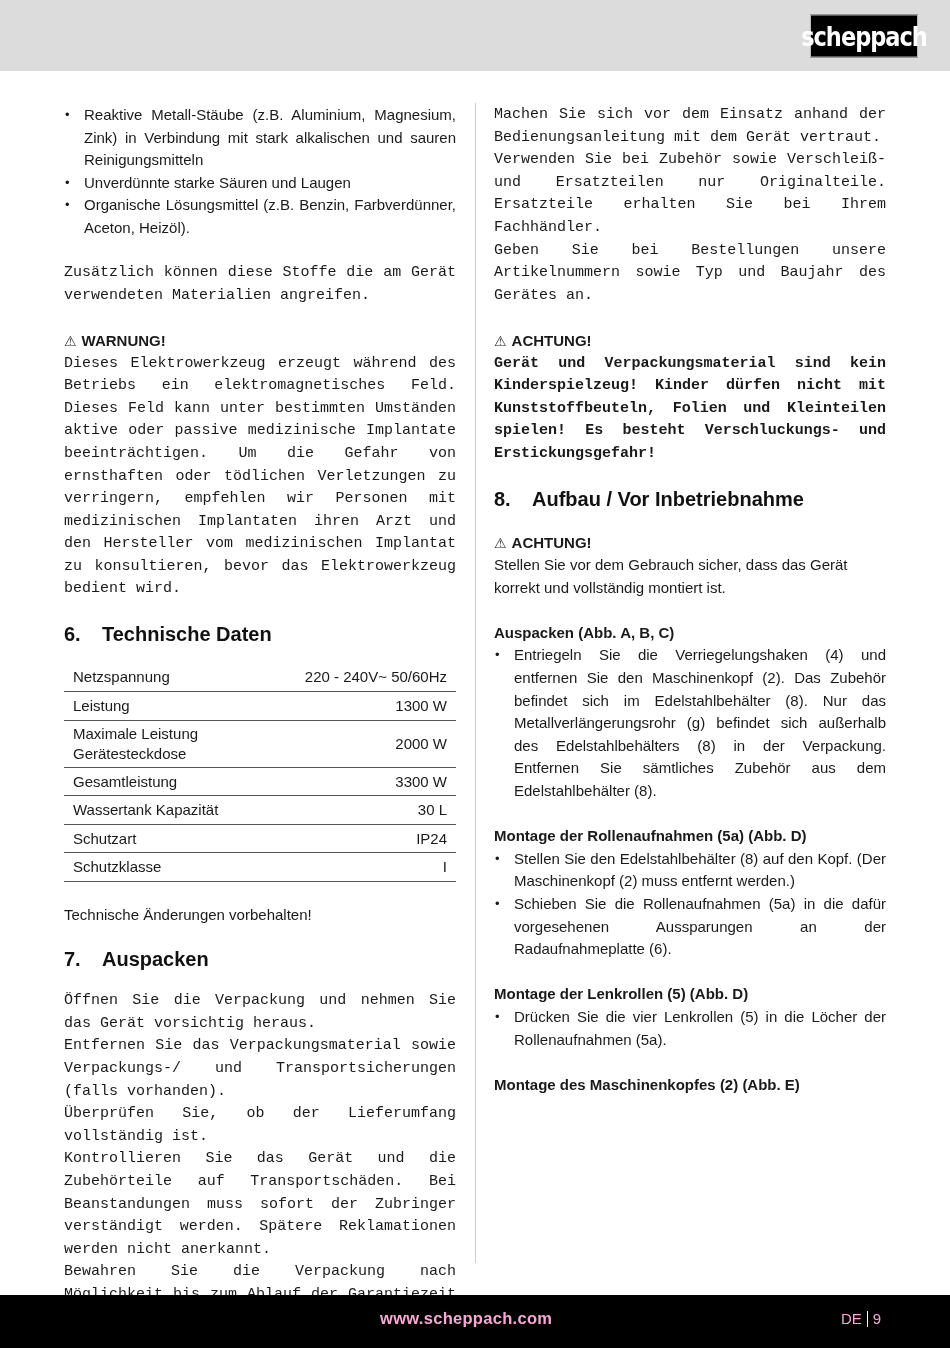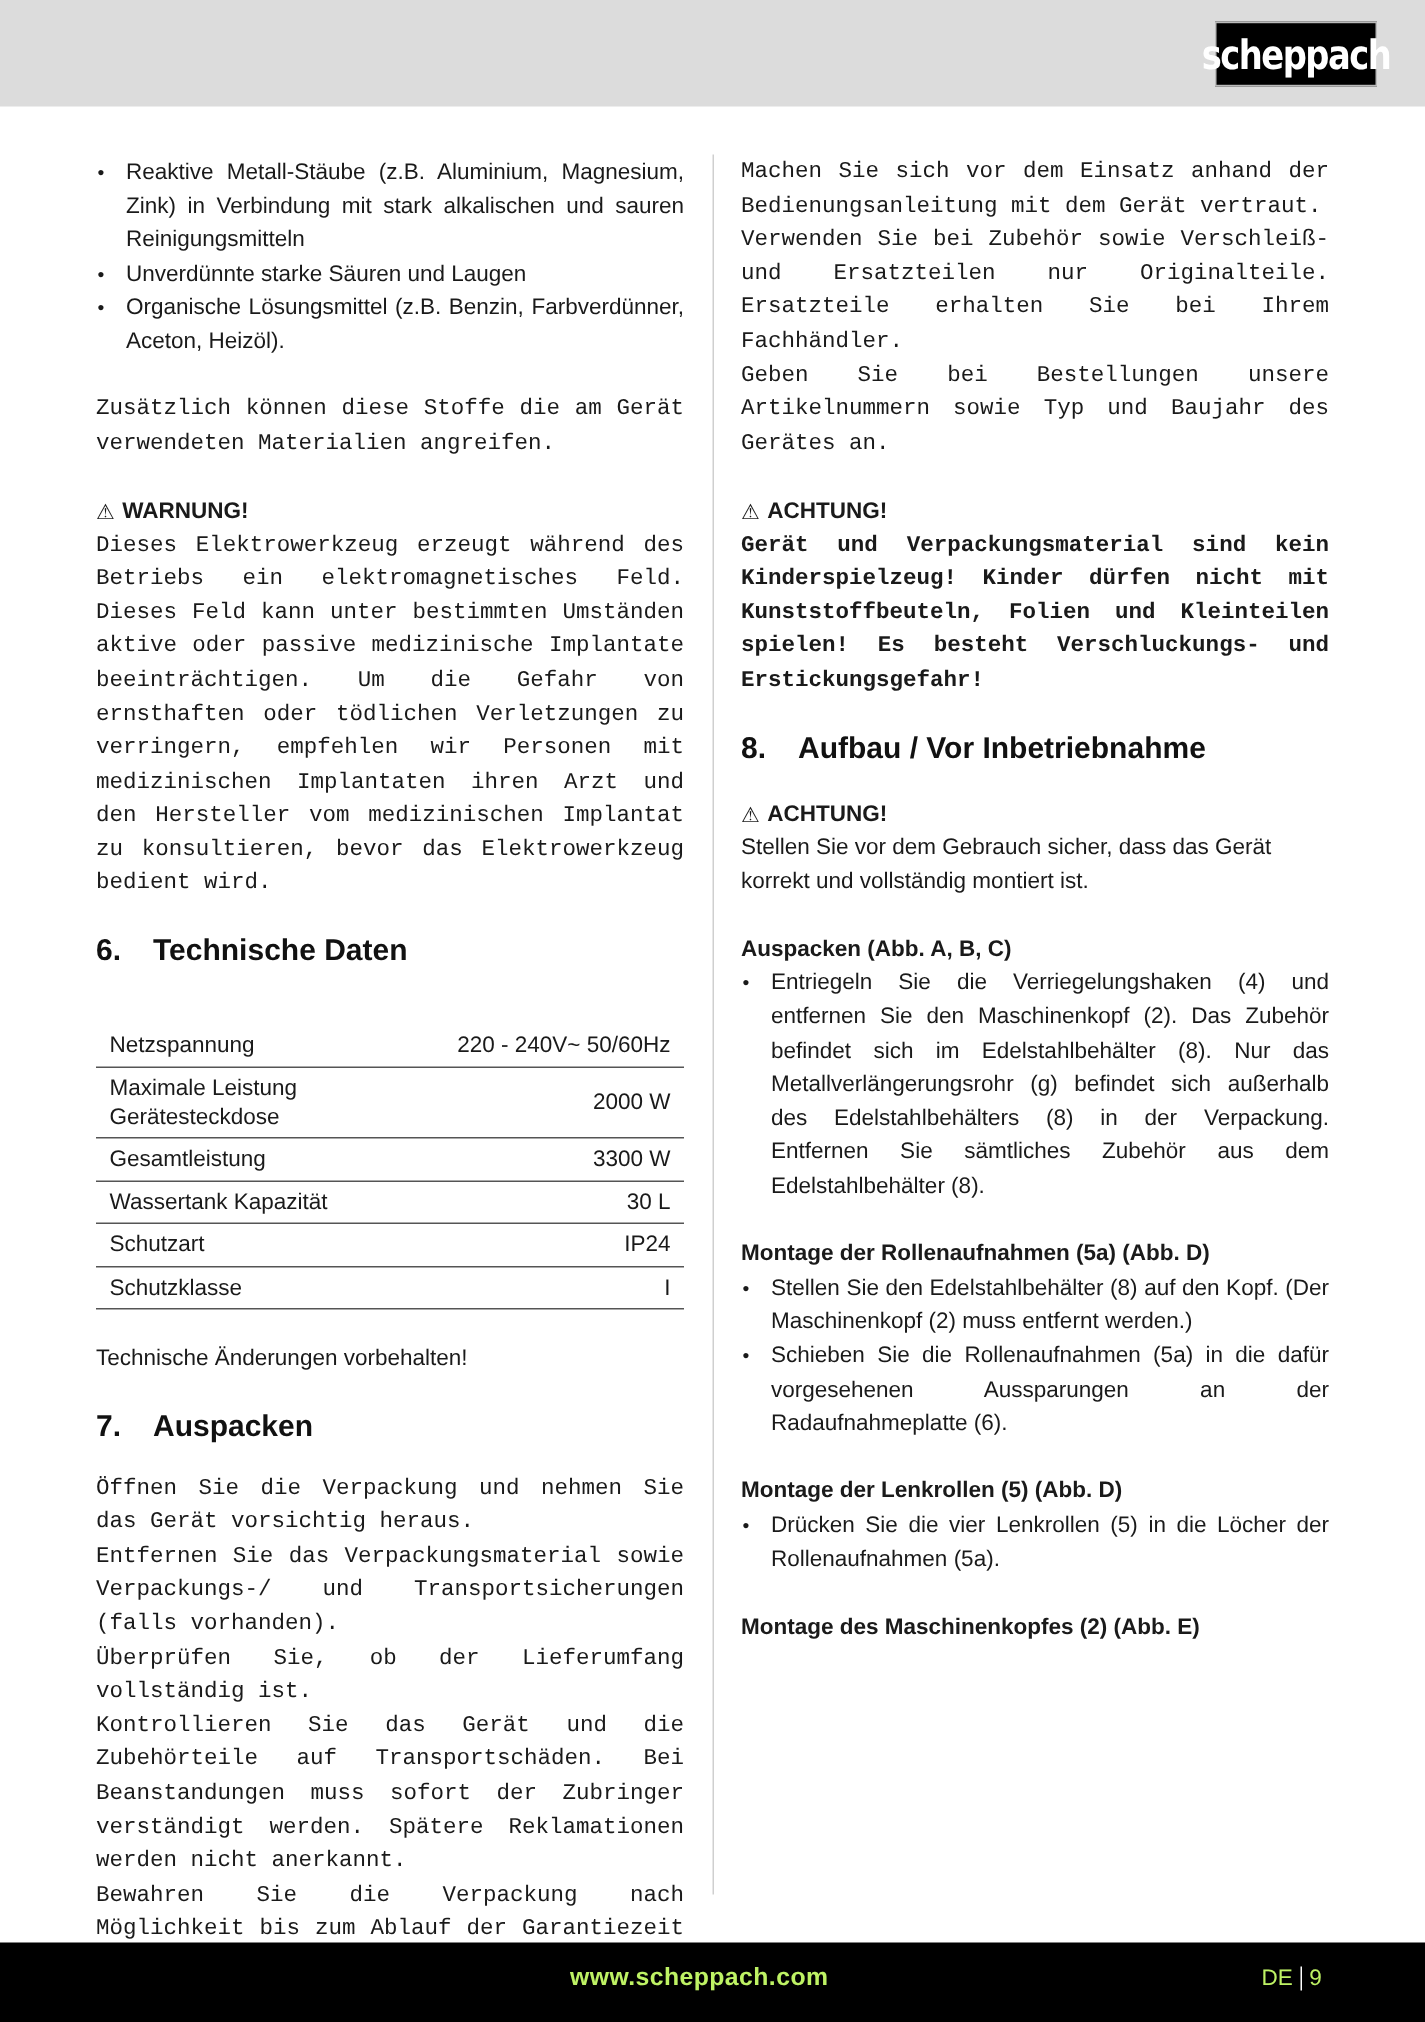--- a/index.html
+++ b/index.html
@@ -23,28 +23,28 @@
   ul.bullets { list-style: none; }
   ul.bullets li { position: relative; padding-left: 20px; text-align: justify; text-align-last: left; }
   ul.bullets li::before { content: "•"; position: absolute; left: 1px; top: 0; font-size: 13px; }
 
   .warn-title { font-weight: bold; display: flex; align-items: center; gap: 5px; }
   .warn-icon { font-size: 14px; font-weight: normal; }
 
   h2.section { font-size: 20px; font-weight: bold; line-height: 26px; display: flex; margin: 0; color: #111; }
   h2.section .num { width: 38px; }
 
-  table.specs { width: 392px; border-collapse: collapse; font-size: 15px; margin-top: 20px; }
+  table.specs { width: 392px; border-collapse: collapse; font-size: 15px; }
   table.specs td { padding: 3px 9px 3px 9px; line-height: 19.5px; vertical-align: middle; }
   table.specs td.val { text-align: right; white-space: nowrap; }
   table.specs tr { border-bottom: 1.5px solid #555; }
   table.specs tr.single td { height: 28.5px; }
   table.specs tr.double td { height: 47px; }
 
-  .footer { position: absolute; left: 0; top: 1295px; width: 950px; height: 53px; background: #000; color: #bef264; }
+  .footer { position: absolute; left: 0; top: 1295px; width: 950px; height: 53px; background: #000; color: #f9a8d4; }
   .footer-url { position: absolute; left: 380px; top: 14px; font-size: 16.5px; font-weight: bold; letter-spacing: 0.3px; }
   .footer-page { position: absolute; left: 841px; top: 15px; font-size: 15px; display: flex; align-items: center; }
   .footer-sep { display: inline-block; width: 1px; height: 16px; background: #fff; margin: 0 5px; }
 </style>
 </head>
 <body>
 
 <div class="header-band"></div>
 <div class="logo">scheppach</div>
 
@@ -71,20 +71,24 @@
     <span class="num">6.</span>
     <span>Technische Daten</span>
   </h2>
   <div style="height:16px"></div>
 
   <table class="specs">
     <tbody>
         <tr class="single">
       <td>Netzspannung</td>
       <td class="val">220 - 240V~ 50/60Hz</td>
+    </tr>
+    <tr class="single">
+      <td>Leistung</td>
+      <td class="val">1300 W</td>
     </tr>
     <tr class="double">
       <td>
         <div>Maximale Leistung</div>
         <div>Gerätesteckdose</div>
       </td>
       <td class="val">2000 W</td>
     </tr>
     <tr class="single">
       <td>Gesamtleistung</td>

